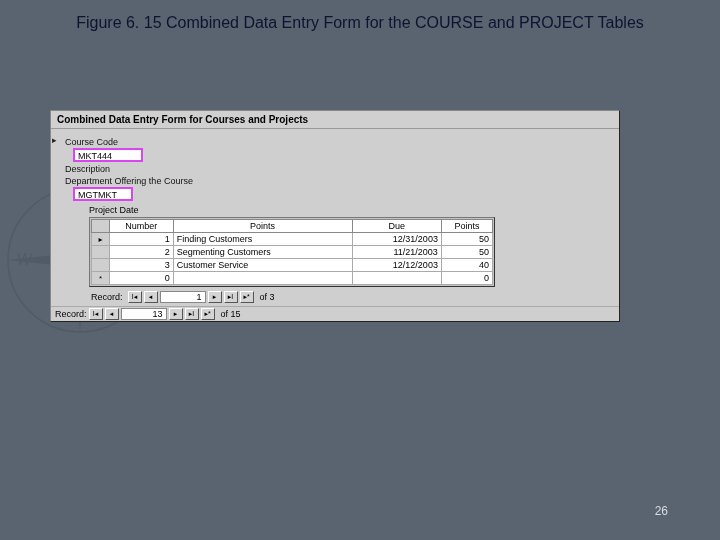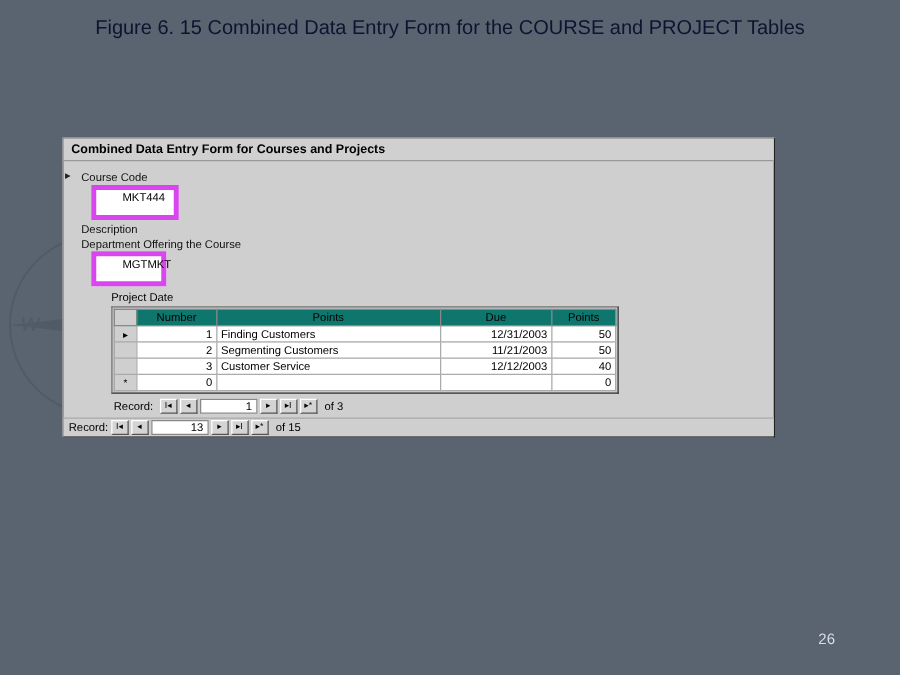--- a/index.html
+++ b/index.html
@@ -53,25 +53,25 @@
     color: #222;
   }
   .fld-label {
     font-size: 9px;
     color: #111;
     margin: 2px 0 1px 4px;
   }
   .fld-input {
     display: inline-block;
     background: #fff;
-    border: 4px solid #d946ef;
-    height: 28px;
+    border: 2px solid #d946ef;
+    height: 14px;
     line-height: 12px;
     font-size: 9px;
-    padding: 0 21px;
+    padding: 0 3px;
     margin-left: 12px;
   }
   .w70 { width: 70px; }
   .w320 { width: 320px; }
   .w60 { width: 60px; }
   .subform {
     margin: 4px 0 0 12px;
     padding-left: 16px;
   }
   .sub-title {
@@ -85,21 +85,21 @@
     border-bottom-color: #333;
     padding: 1px;
     width: 406px;
   }
   .sub-grid table {
     border-collapse: collapse;
     width: 100%;
     font-size: 9px;
   }
   .sub-grid th {
-    background: #0f766e;
+    background: #ffffff;
     border: 1px solid #888;
     font-weight: normal;
     padding: 1px 2px;
     text-align: center;
   }
   .sub-grid td {
     background: #fff;
     border: 1px solid #aaa;
     padding: 1px 3px;
     height: 13px;

